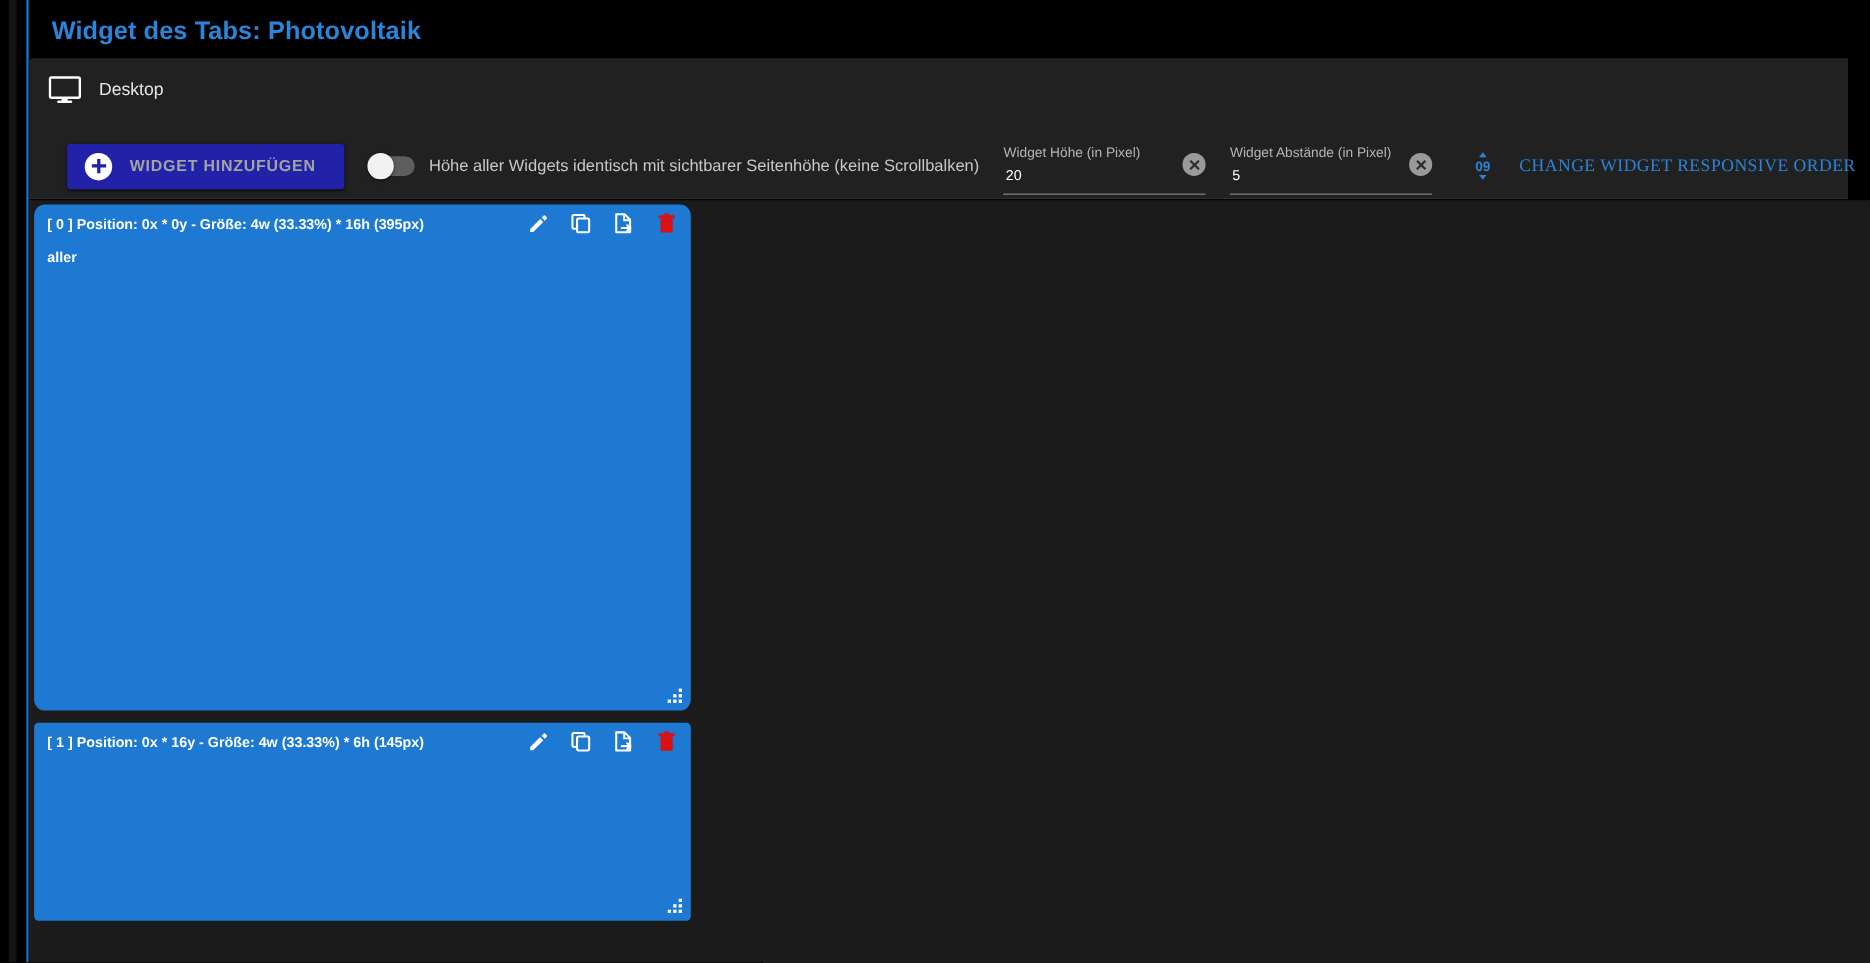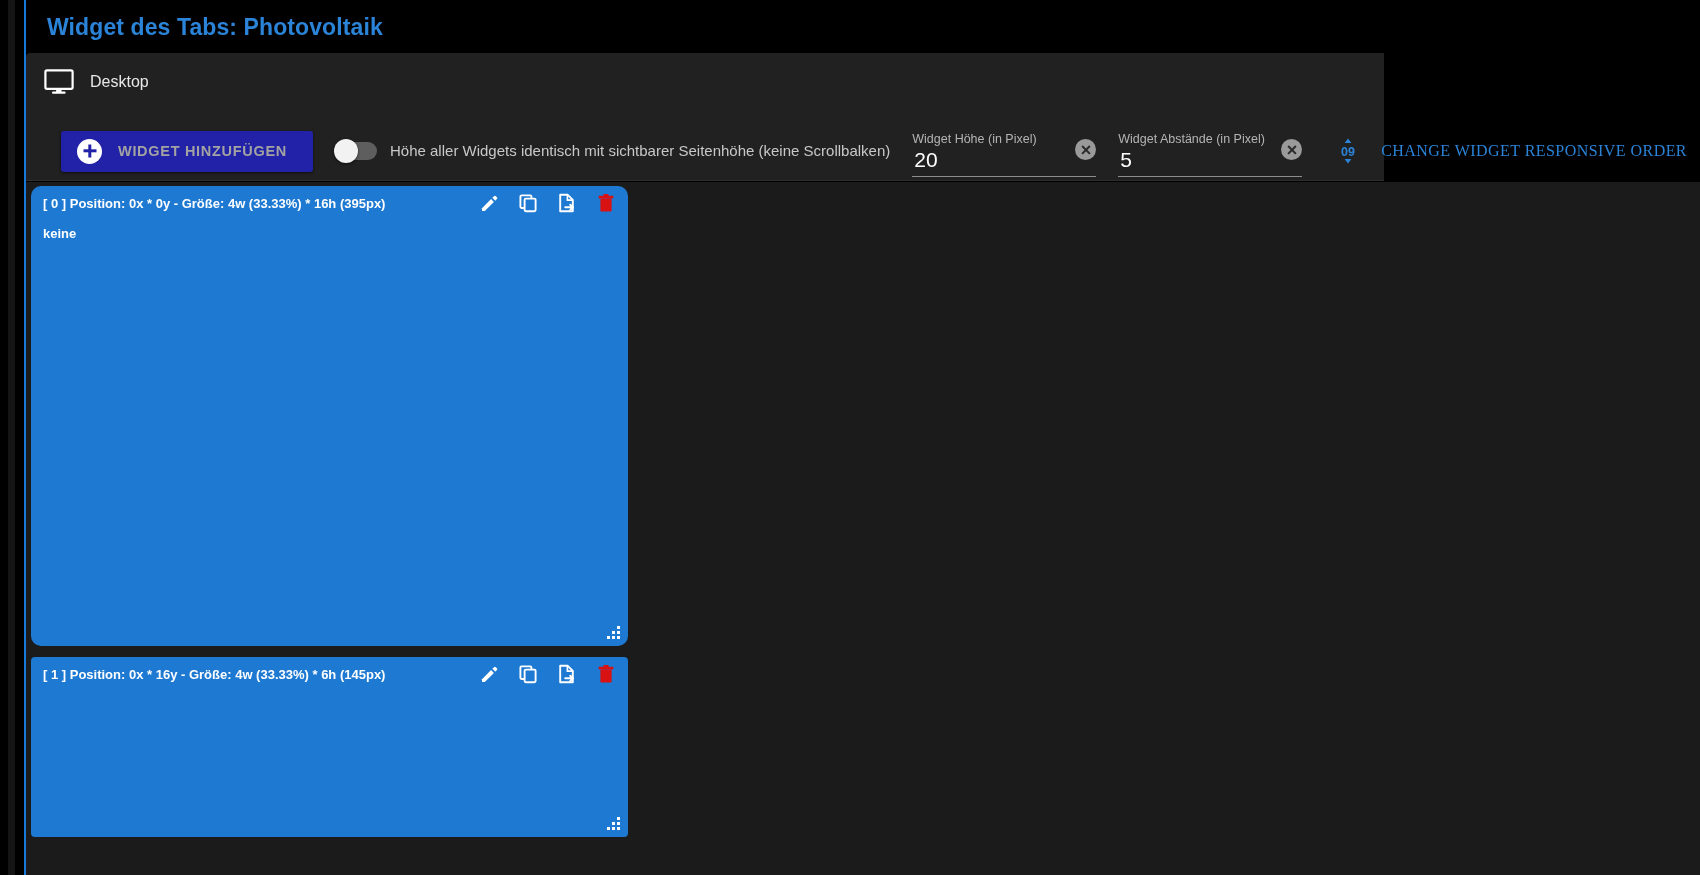--- a/index.html
+++ b/index.html
@@ -41,21 +41,21 @@
     color: #2b84d8;
     letter-spacing: 0.1px;
     white-space: nowrap;
     margin-left: 12px;
   }
 
   
   .panel {
     position: absolute;
     left: 26px; top: 53px;
-    width: 1358px; height: 128px;
+    width: 1654px; height: 128px;
     background: #212121;
     border-top-left-radius: 4px;
   }
 
   .panel-divider {
     position: absolute;
     left: 0; bottom: 0;
     width: 100%; height: 1px;
     background: #2e2e2e;
   }
@@ -153,21 +153,21 @@
     height: 46px;
     padding-top: 4px;
   }
   .field-label {
     font-size: 12.5px;
     color: #b4b4b4;
     line-height: 15px;
     white-space: nowrap;
   }
   .field-value {
-    font-size: 21px;
+    font-size: 13px;
     color: #ffffff;
     line-height: 22px;
     padding-top: 2px;
     background: transparent;
     border: none;
     outline: none;
     font-family: "Liberation Sans", sans-serif;
     width: 180px;
     display: block;
   }
@@ -368,21 +368,21 @@
           <span>
             <svg class="act" viewBox="0 0 20 20">
                 <rect x="4.4" y="5.4" width="11.2" height="13" rx="1" fill="#d81212"></rect>
                 <rect x="2.6" y="2.7" width="14.8" height="2.7" rx="0.9" fill="#d81212"></rect>
                 <rect x="7.4" y="1" width="5.2" height="2.1" rx="0.7" fill="#d81212"></rect>
               </svg>
           </span>
         </span>
       </div>
       <div class="widget-body">
-        <div class="widget-body-text">keine</div>
+        <div class="widget-body-text">aller</div>
       </div>
       <span class="resize-handle">
         <svg viewBox="0 0 16 16" width="16" height="16">
           <rect x="11" y="2" width="3" height="3" fill="#fff"></rect>
           <rect x="11" y="7" width="3" height="3" fill="#fff"></rect>
           <rect x="6" y="7" width="3" height="3" fill="#fff"></rect>
           <rect x="11" y="12" width="3" height="3" fill="#fff"></rect>
           <rect x="6" y="12" width="3" height="3" fill="#fff"></rect>
           <rect x="1" y="12" width="3" height="3" fill="#fff"></rect>
         </svg>

